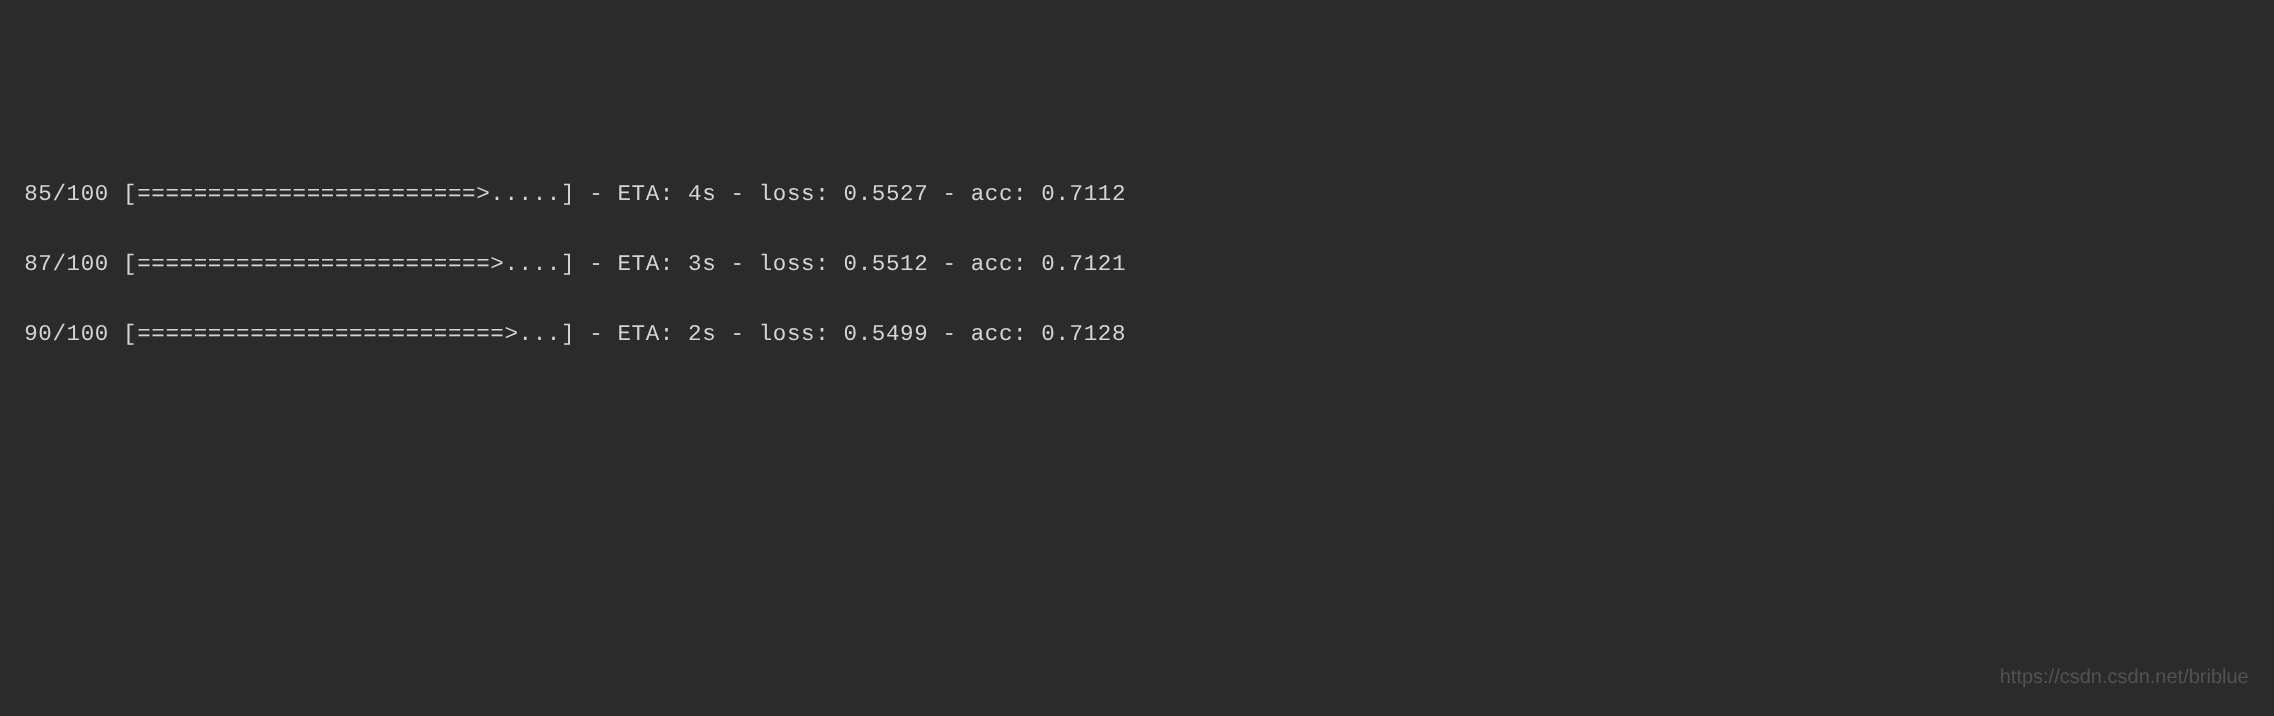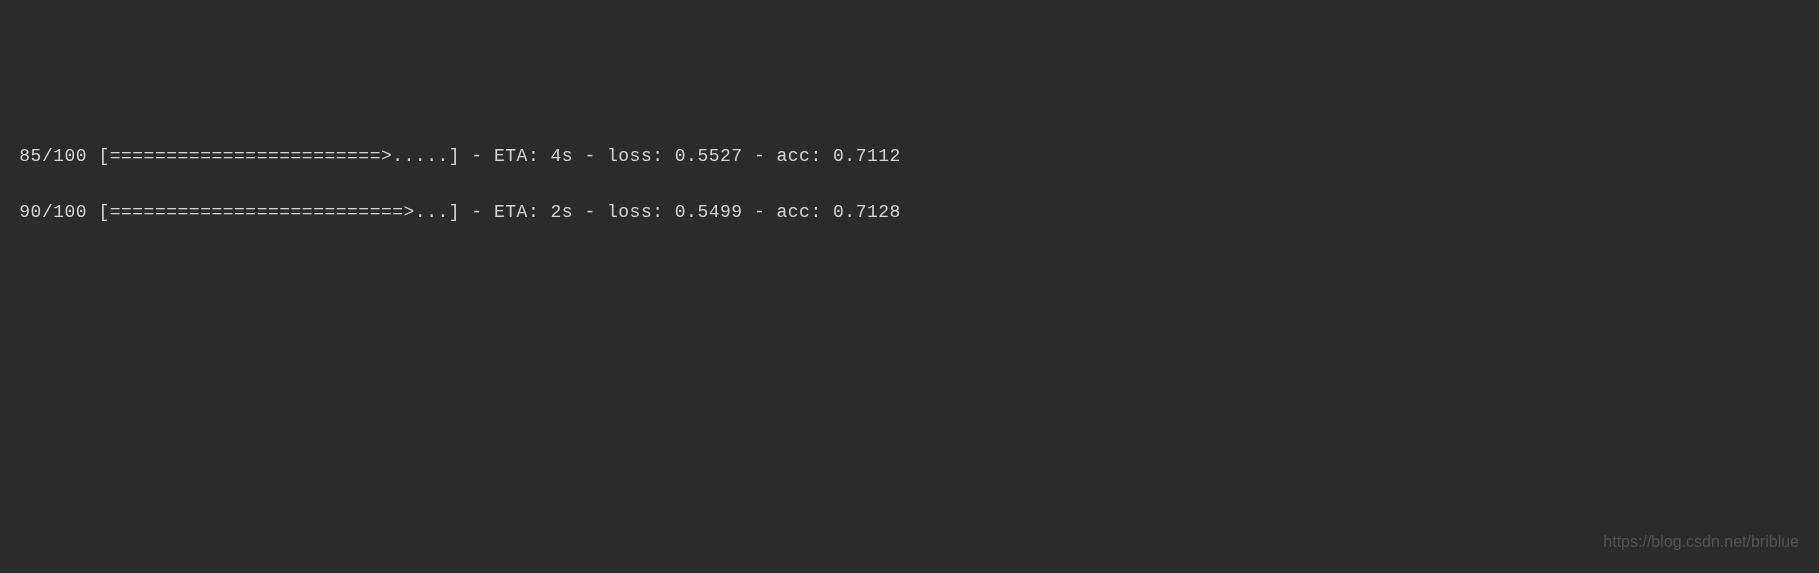--- a/index.html
+++ b/index.html
@@ -37,29 +37,30 @@
       letter-spacing: 0;
     }
   </style>
 </head>
 <body>
 
 
 
 <div class="terminal-output">
 <span class="log-line"> 85/100 [========================&gt;.....] - ETA: 4s - loss: 0.5527 - acc: 0.7112</span>
+<span class="log-line"> 87/100 [=========================&gt;....] - ETA: 3s - loss: 0.5512 - acc: 0.7121</span>
 <span class="log-line"> 90/100 [==========================&gt;...] - ETA: 2s - loss: 0.5499 - acc: 0.7128</span>
 
 
 
 
 
 
 
 
 
 
 </div>
 
-<div class="watermark">https://blog.csdn.net/briblue</div>
+<div class="watermark">https://csdn.csdn.net/briblue</div>
 
 
 
 
 </body></html>

